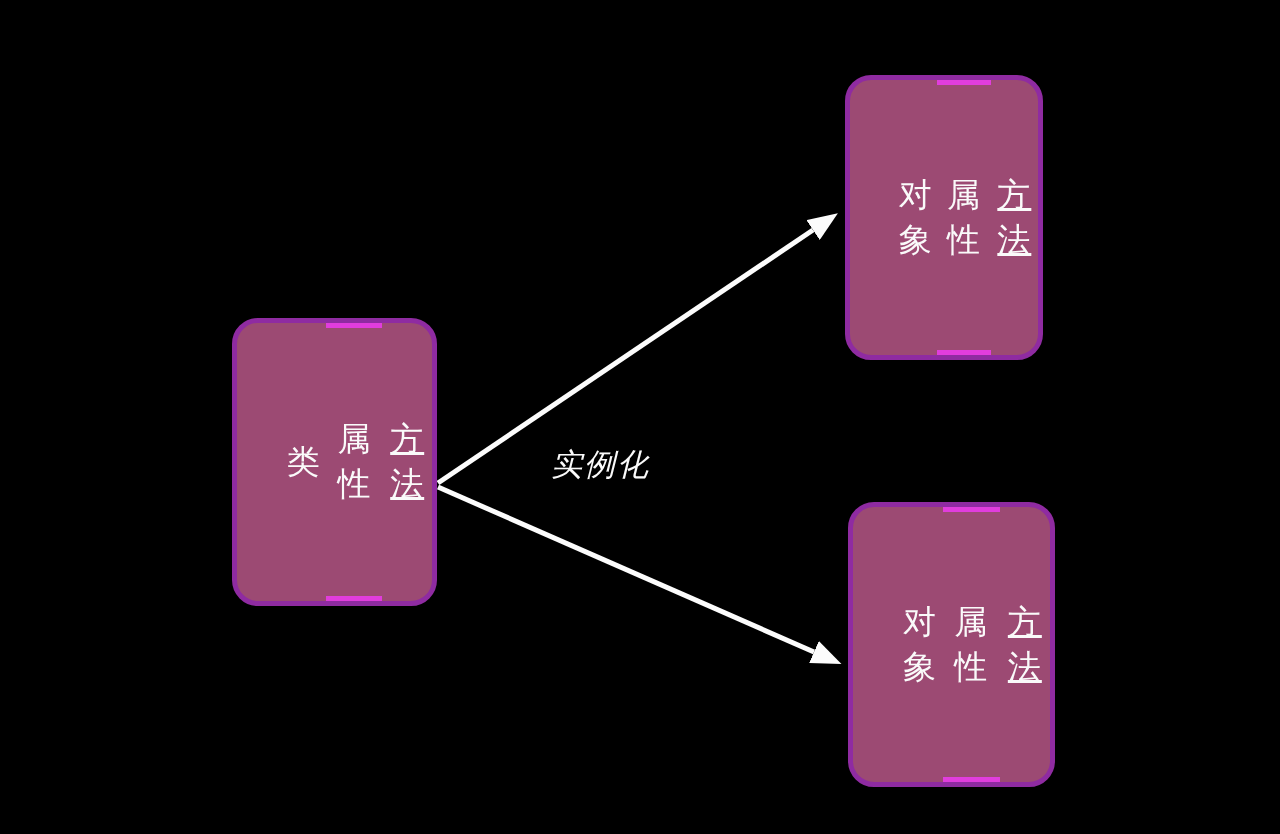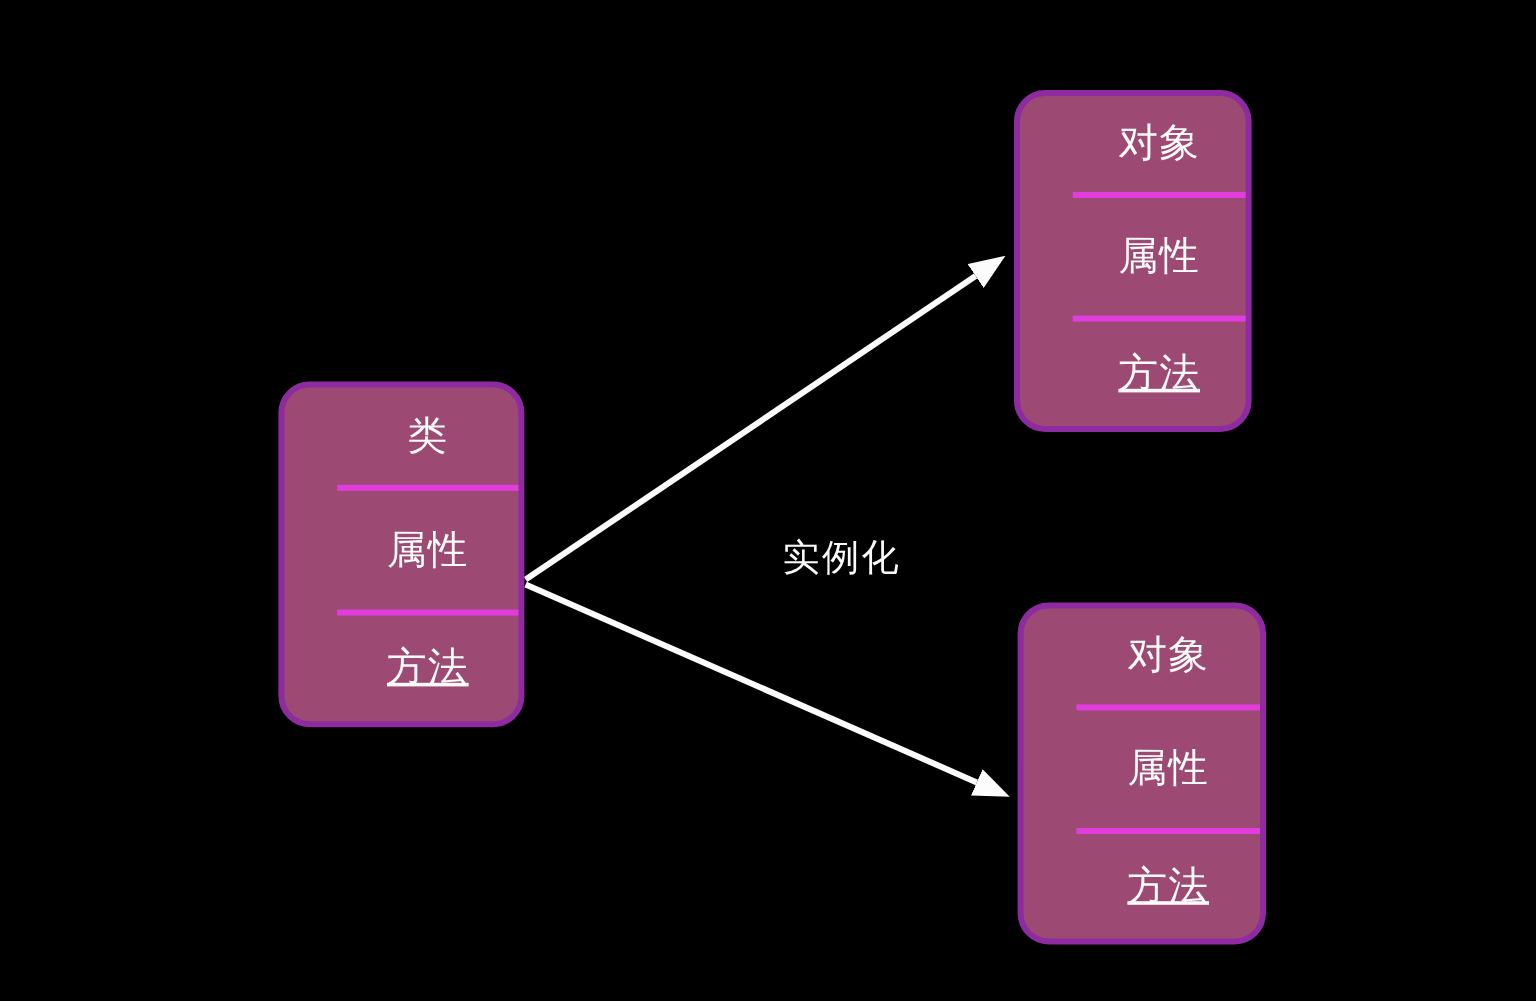--- a/index.html
+++ b/index.html
@@ -36,21 +36,20 @@
   .arrows-layer .arrowhead-shape {
     fill: var(--arrow);
     stroke: none;
   }
   .uml-box {
     position: absolute;
     background: var(--box-fill);
     border: 5px solid var(--box-border);
     border-radius: 26px;
     display: flex;
-    flex-direction: column;
     color: var(--text);
     font-size: 33px;
     text-align: center;
     padding-left: 44px;
   }
   .uml-row {
     display: flex;
     align-items: center;
     justify-content: center;
     letter-spacing: 1px;
@@ -59,24 +58,25 @@
   .uml-row.r2 { flex: 106 1 0; border-top: 5px solid var(--divider); border-bottom: 5px solid var(--divider); }
   .uml-row.r3 { flex: 94 1 0; text-decoration: underline; }
   .box-class  { left: 232px; top: 318px; width: 205px; height: 288px; }
   .box-obj-top    { left: 845px; top: 75px;  width: 198px; height: 285px; }
   .box-obj-bottom { left: 848px; top: 502px; width: 207px; height: 285px; }
   .arrow-label {
     position: absolute;
     left: 551px;
     top: 444px;
     width: 200px;
-    text-align: right;
+    text-align: left;
     color: var(--text);
     font-size: 31px;
     letter-spacing: 2px;
+    font-style: italic;
   }
 </style>
 </head>
 <body>
 
 <div class="canvas">
 
   <svg class="arrows-layer" viewBox="0 0 1280 834" xmlns="http://www.w3.org/2000/svg">
     <defs>
       <marker id="arrowhead" markerUnits="userSpaceOnUse" markerWidth="30" markerHeight="24" viewBox="0 0 30 24" refX="0" refY="12" orient="auto">

